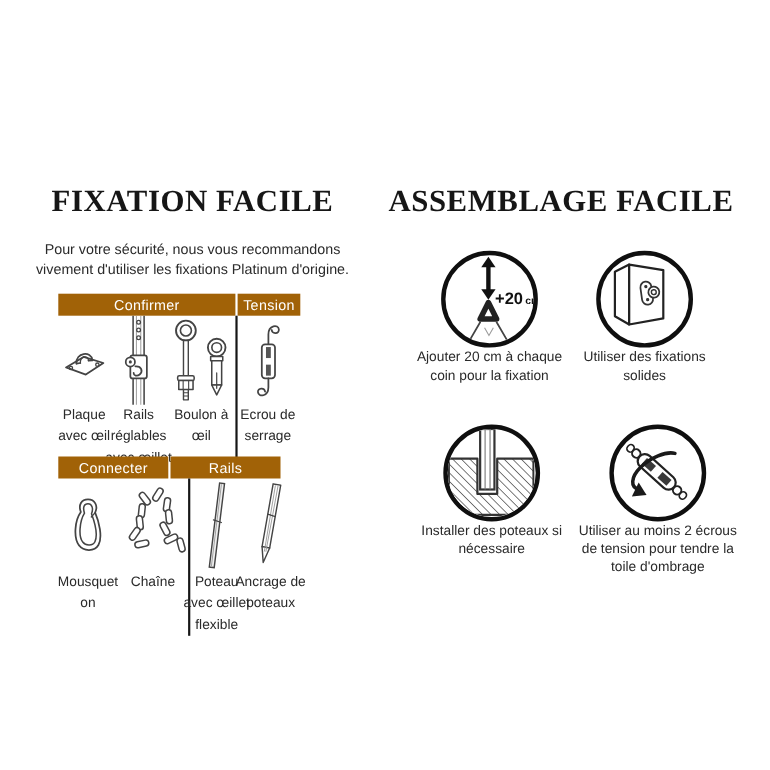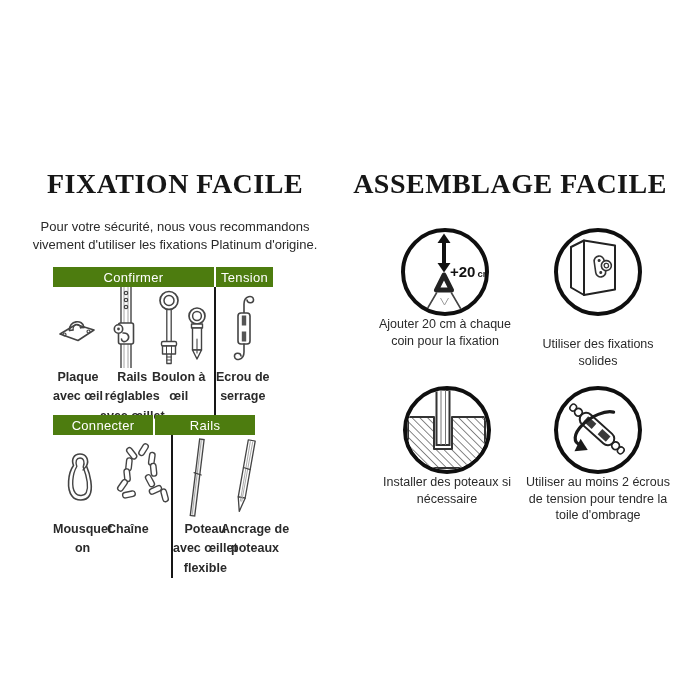--- a/index.html
+++ b/index.html
@@ -18,39 +18,39 @@
   #fixation-subtitle {
     position:absolute; left:18px; top:218px; width:314px; text-align:center;
     font-size:13px; line-height:1.4; white-space:pre-line; color:#2a2a2a;
   }
   
   .ptable { position:absolute; left:53px; width:220px; }
   #table-confirm { top:267px; }
   #table-connect { top:415px; }
   .t-header { display:flex; gap:2px; }
   .t-header .hcell {
-    background:#4d7c0f; color:#ffffff; font-size:13px; height:20px;
+    background:#a16207; color:#ffffff; font-size:13px; height:20px;
     display:flex; align-items:center; justify-content:center; letter-spacing:0.3px;
   }
   .t-body { display:flex; }
   .t-section { display:flex; }
   .t-section.right-sec { border-left:2px solid #161616; }
   .t-item { display:flex; flex-direction:column; align-items:center; }
   .icon-box { display:flex; align-items:center; justify-content:center; width:100%; }
   #table-confirm .icon-box { height:81px; }
   #table-connect .icon-box { height:85px; }
   .item-label {
-    width:100%; display:flex; justify-content:flex-start; text-align:center;
-    font-size:12.5px; line-height:1.55; color:#2a2a2a;font-weight:bold;
+    width:100%; display:flex; justify-content:center; text-align:center;
+    font-size:12.5px; line-height:1.55; color:#2a2a2a;
   }
   .item-label span { white-space:pre; }
   
   .step { position:absolute; width:190px; display:flex; flex-direction:column; align-items:center; }
   #step-1 { left:350px; top:228px; }
-  #step-2 { left:503px; top:228px;gap:20px; }
+  #step-2 { left:491px; top:228px; }
   #step-3 { left:352px; top:386px; }
   #step-4 { left:503px; top:386px;justify-content:center; }
   .circle {
     position:relative; width:88px; height:88px; border:4.5px solid #0f0f0f;
     border-radius:50%; background:#fff; overflow:hidden; flex:0 0 auto;
   }
   .circle svg { display:block; width:79px; height:79px; }
   .measure {
     position:absolute; left:45px; top:31px; white-space:nowrap;
     font-weight:bold; color:#111;

